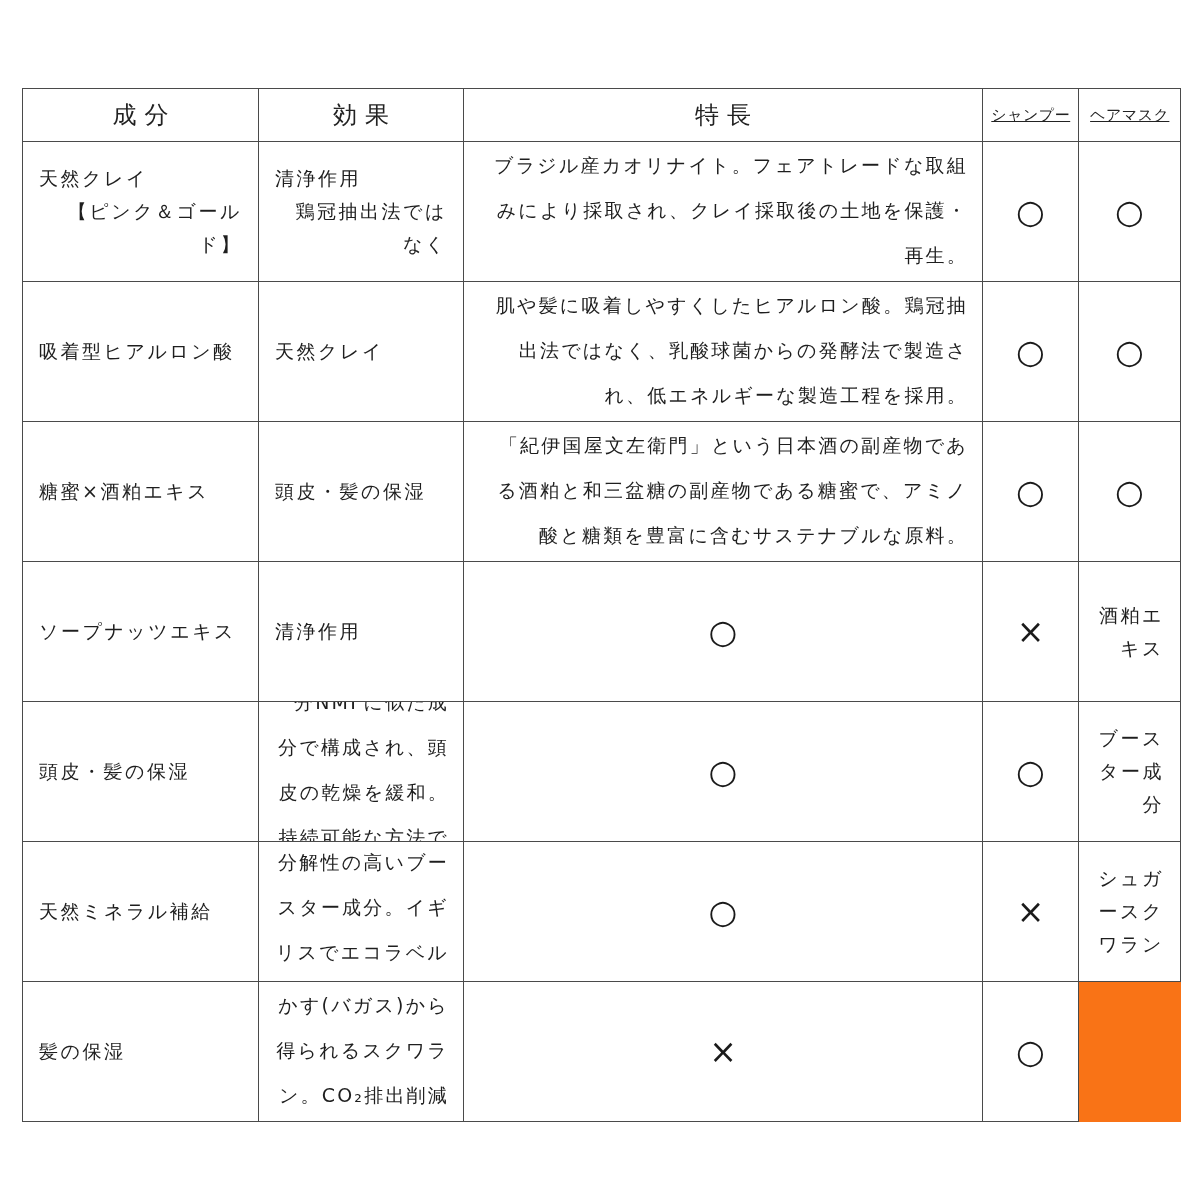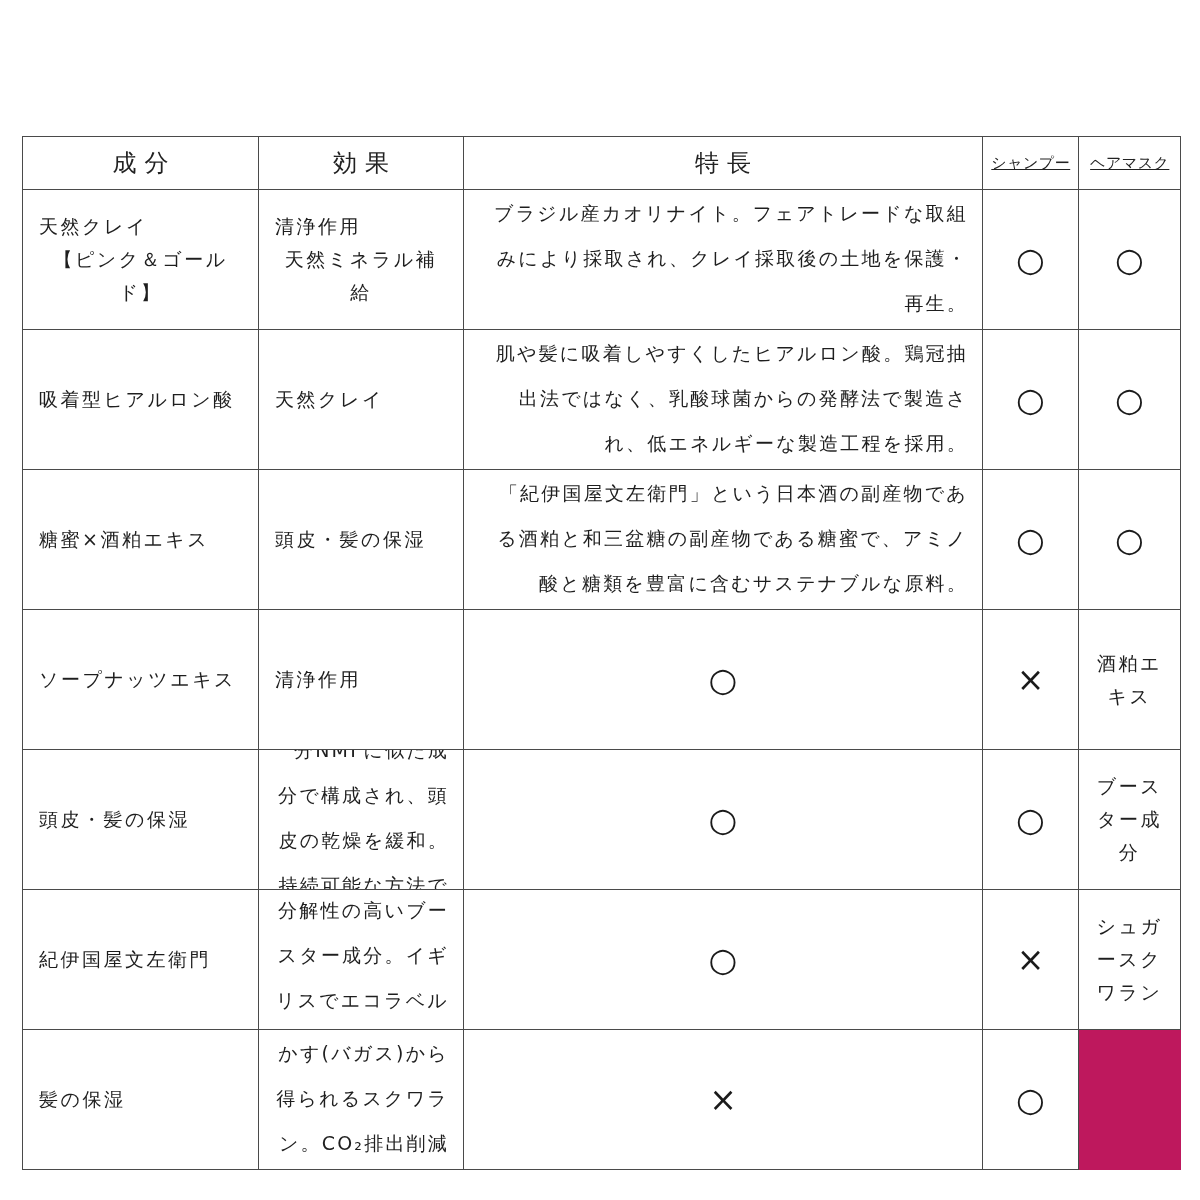--- a/index.html
+++ b/index.html
@@ -12,22 +12,21 @@
     color: #1e1e1e;
   }
   .tbl {
     position: absolute;
     left: 22px;
     top: 88px;
     display: grid;
     grid-template-columns: 236px 205px 519px 96px 102px;
     border-top: 1px solid #4a4a4a;
     border-left: 1px solid #4a4a4a;
-    background: #be185d;
-    margin-top: 48px;
+    background: #f97316;
   }
   .c {
     box-sizing: border-box;
     border-right: 1px solid #4a4a4a;
     border-bottom: 1px solid #4a4a4a;
     display: flex;
     flex-direction: column;
     justify-content: center;
     background: #ffffff;
     overflow: hidden;
@@ -46,21 +45,21 @@
     text-indent: 0.5px;
     text-decoration: underline;
   }
   .bc { height: 140px; }
   .name-cell, .effect-cell {
     padding: 0 16px;
     font-size: 19px;
     letter-spacing: 2.5px;
     line-height: 33px;
     align-items: flex-start;
-    text-align: center;
+    text-align: right;
   }
   .feature-cell {
     padding: 0 14px 0 16px;
     font-size: 19px;
     letter-spacing: 2.2px;
     line-height: 45px;
     align-items: flex-start;
     text-align: right;
     display: block;
     display: flex;
@@ -101,118 +100,118 @@
   <div class="c hc small">
       <div>ヘアマスク</div>
     </div>
 
   <div class="c bc name-cell">
     <div>天然クレイ</div>
     <div>【ピンク＆ゴールド】</div>
   </div>
   <div class="c bc effect-cell">
     <div>清浄作用</div>
+    <div>鶏冠抽出法ではなく</div>
+  </div>
+  <div class="c bc feature-cell">
+    <div><span class="txt">ブラジル産カオリナイト。フェアトレードな取組みにより採取され、クレイ採取後の土地を保護・再生。</span><span class="note"></span></div>
+  </div>
+  <div class="c bc mark-cell">
+      <div>○</div>
+    </div>
+  <div class="c bc mark-cell">
+      <div>○</div>
+    </div>
+
+  <div class="c bc name-cell">
+    <div>吸着型ヒアルロン酸</div>
+  </div>
+  <div class="c bc effect-cell">
+    <div>天然クレイ</div>
+  </div>
+  <div class="c bc feature-cell">
+    <div><span class="txt">肌や髪に吸着しやすくしたヒアルロン酸。鶏冠抽出法ではなく、乳酸球菌からの発酵法で製造され、低エネルギーな製造工程を採用。</span><span class="note"></span></div>
+  </div>
+  <div class="c bc mark-cell">
+      <div>○</div>
+    </div>
+  <div class="c bc mark-cell">
+      <div>○</div>
+    </div>
+
+  <div class="c bc name-cell">
+    <div>糖蜜×酒粕エキス</div>
+  </div>
+  <div class="c bc effect-cell">
+    <div>頭皮・髪の保湿</div>
+  </div>
+  <div class="c bc feature-cell">
+    <div><span class="txt">「紀伊国屋文左衛門」という日本酒の副産物である酒粕と和三盆糖の副産物である糖蜜で、アミノ酸と糖類を豊富に含むサステナブルな原料。</span><span class="note"></span></div>
+  </div>
+  <div class="c bc mark-cell">
+      <div>○</div>
+    </div>
+  <div class="c bc mark-cell">
+      <div>○</div>
+    </div>
+
+  <div class="c bc name-cell">
+    <div>ソープナッツエキス</div>
+  </div>
+  <div class="c bc effect-cell">
+    <div>清浄作用</div>
+  </div>
+  <div class="c bc mark-cell">
+      <div>○</div>
+    </div>
+  <div class="c bc mark-cell">
+      <div>×</div>
+    </div>
+
+  <div class="c bc name-cell">
+    <div>酒粕エキス</div>
+  </div>
+  <div class="c bc effect-cell">
+    <div>頭皮・髪の保湿</div>
+  </div>
+  <div class="c bc feature-cell">
+    <div><span class="txt">植物の糖由来で皮膚の天然の保湿成分NMFに似た成分で構成され、頭皮の乾燥を緩和。持続可能な方法で生産されるネイトゥルー認証原料。</span><span class="note"></span></div>
+  </div>
+  <div class="c bc mark-cell">
+      <div>○</div>
+    </div>
+  <div class="c bc mark-cell">
+      <div>○</div>
+    </div>
+
+  <div class="c bc name-cell">
+    <div>ブースター成分</div>
+  </div>
+  <div class="c bc effect-cell">
     <div>天然ミネラル補給</div>
   </div>
   <div class="c bc feature-cell">
-    <div><span class="txt">ブラジル産カオリナイト。フェアトレードな取組みにより採取され、クレイ採取後の土地を保護・再生。</span><span class="note"></span></div>
-  </div>
-  <div class="c bc mark-cell">
-      <div>○</div>
-    </div>
-  <div class="c bc mark-cell">
-      <div>○</div>
-    </div>
-
-  <div class="c bc name-cell">
-    <div>吸着型ヒアルロン酸</div>
-  </div>
-  <div class="c bc effect-cell">
-    <div>天然クレイ</div>
-  </div>
-  <div class="c bc feature-cell">
-    <div><span class="txt">肌や髪に吸着しやすくしたヒアルロン酸。鶏冠抽出法ではなく、乳酸球菌からの発酵法で製造され、低エネルギーな製造工程を採用。</span><span class="note"></span></div>
-  </div>
-  <div class="c bc mark-cell">
-      <div>○</div>
-    </div>
-  <div class="c bc mark-cell">
-      <div>○</div>
-    </div>
-
-  <div class="c bc name-cell">
-    <div>糖蜜×酒粕エキス</div>
-  </div>
-  <div class="c bc effect-cell">
-    <div>頭皮・髪の保湿</div>
-  </div>
-  <div class="c bc feature-cell">
-    <div><span class="txt">「紀伊国屋文左衛門」という日本酒の副産物である酒粕と和三盆糖の副産物である糖蜜で、アミノ酸と糖類を豊富に含むサステナブルな原料。</span><span class="note"></span></div>
-  </div>
-  <div class="c bc mark-cell">
-      <div>○</div>
-    </div>
-  <div class="c bc mark-cell">
-      <div>○</div>
-    </div>
-
-  <div class="c bc name-cell">
-    <div>ソープナッツエキス</div>
-  </div>
-  <div class="c bc effect-cell">
-    <div>清浄作用</div>
+    <div><span class="txt">水道水に含まれ、髪のゴワツキの原因となる金属イオンを吸着する、生分解性の高いブースター成分。イギリスでエコラベル認証、グリーンアワード入賞。</span><span class="note">(成分名：エチレンジアミンジコハク酸3Na)</span></div>
   </div>
   <div class="c bc mark-cell">
       <div>○</div>
     </div>
   <div class="c bc mark-cell">
       <div>×</div>
     </div>
 
   <div class="c bc name-cell">
-    <div>酒粕エキス</div>
-  </div>
-  <div class="c bc effect-cell">
-    <div>頭皮・髪の保湿</div>
-  </div>
-  <div class="c bc feature-cell">
-    <div><span class="txt">植物の糖由来で皮膚の天然の保湿成分NMFに似た成分で構成され、頭皮の乾燥を緩和。持続可能な方法で生産されるネイトゥルー認証原料。</span><span class="note"></span></div>
-  </div>
-  <div class="c bc mark-cell">
-      <div>○</div>
-    </div>
-  <div class="c bc mark-cell">
-      <div>○</div>
-    </div>
-
-  <div class="c bc name-cell">
-    <div>ブースター成分</div>
-  </div>
-  <div class="c bc effect-cell">
-    <div>紀伊国屋文左衛門</div>
-  </div>
-  <div class="c bc feature-cell">
-    <div><span class="txt">水道水に含まれ、髪のゴワツキの原因となる金属イオンを吸着する、生分解性の高いブースター成分。イギリスでエコラベル認証、グリーンアワード入賞。</span><span class="note">(成分名：エチレンジアミンジコハク酸3Na)</span></div>
-  </div>
-  <div class="c bc mark-cell">
-      <div>○</div>
-    </div>
+    <div>シュガースクワラン</div>
+  </div>
+  <div class="c bc effect-cell">
+    <div>髪の保湿</div>
+  </div>
+  <div class="c bc feature-cell">
+    <div><span class="txt">サトウキビの搾りかす(バガス)から得られるスクワラン。CO₂排出削減にも貢献。</span><span class="note"></span></div>
+  </div>
   <div class="c bc mark-cell">
       <div>×</div>
     </div>
-
-  <div class="c bc name-cell">
-    <div>シュガースクワラン</div>
-  </div>
-  <div class="c bc effect-cell">
-    <div>髪の保湿</div>
-  </div>
-  <div class="c bc feature-cell">
-    <div><span class="txt">サトウキビの搾りかす(バガス)から得られるスクワラン。CO₂排出削減にも貢献。</span><span class="note"></span></div>
-  </div>
-  <div class="c bc mark-cell">
-      <div>×</div>
-    </div>
   <div class="c bc mark-cell">
       <div>○</div>
     </div>
 
 </div>
 
 </body></html>

